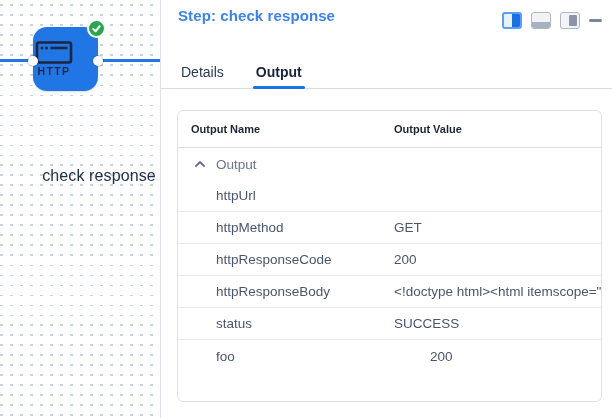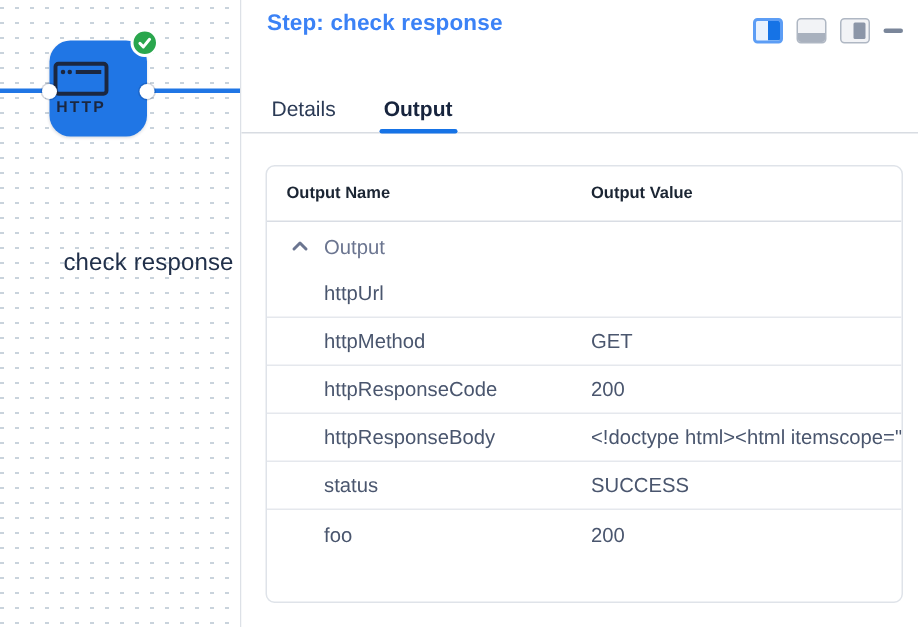--- a/index.html
+++ b/index.html
@@ -86,21 +86,21 @@
     border-bottom:1px solid #D9DDE4;
     font-size:11px; font-weight:700; color:#1B2533;
   }
   .thead .col1 { width:203px; }
   .thead .col2 { flex:1; }
   .row { display:flex; align-items:center; height:32px; padding-left:13px; }
   .row-group { color:#6B7590; font-size:13.5px; }
   .row-group .chev { width:12px; height:12px; margin-left:3px; display:flex; align-items:center; cursor:pointer; }
   .row-group .gname { margin-left:10px; }
   .row-item { border-bottom:1px solid #E5E8ED; font-size:13.5px; color:#4A566E; }
-  #rows .row-item:last-child { border-bottom:none; }
+  #rows .row-item:last-child { border-bottom:none;gap:36px; }
   .row-item .iname { margin-left:25px; width:178px; flex:none; white-space:nowrap; overflow:hidden; }
   .row-item .ival  { flex:1; white-space:nowrap; overflow:hidden; }
 </style>
 </head>
 <body>
 
 <div class="app">
 
   <div class="canvas">
     <div class="edge edge-left"></div>

